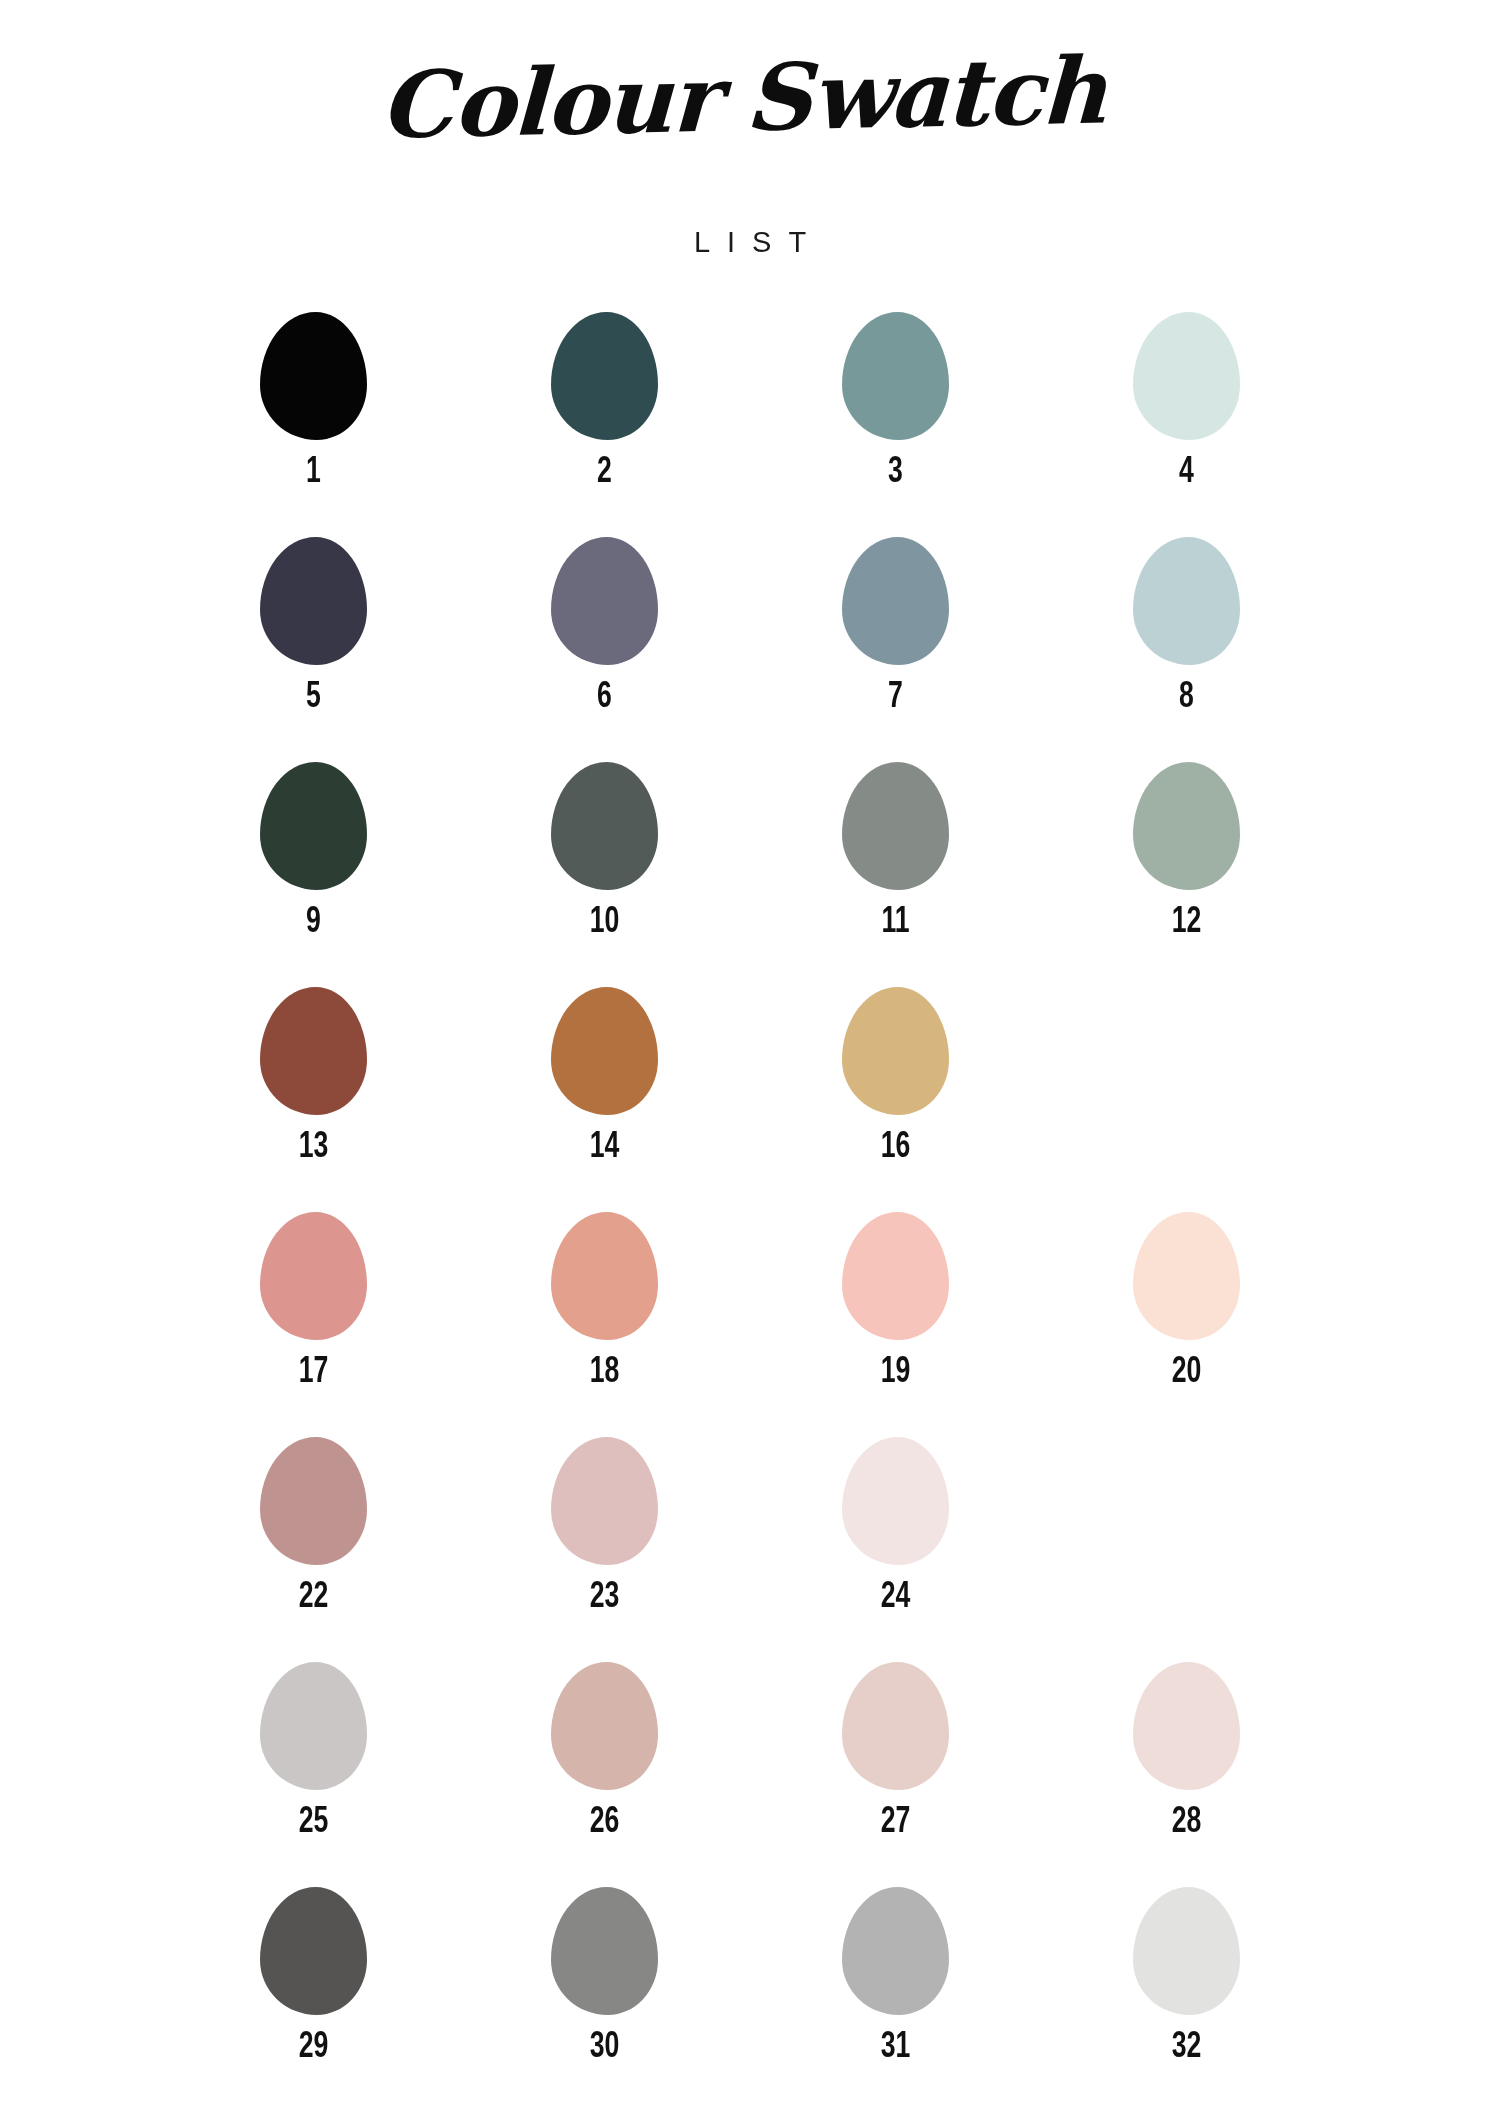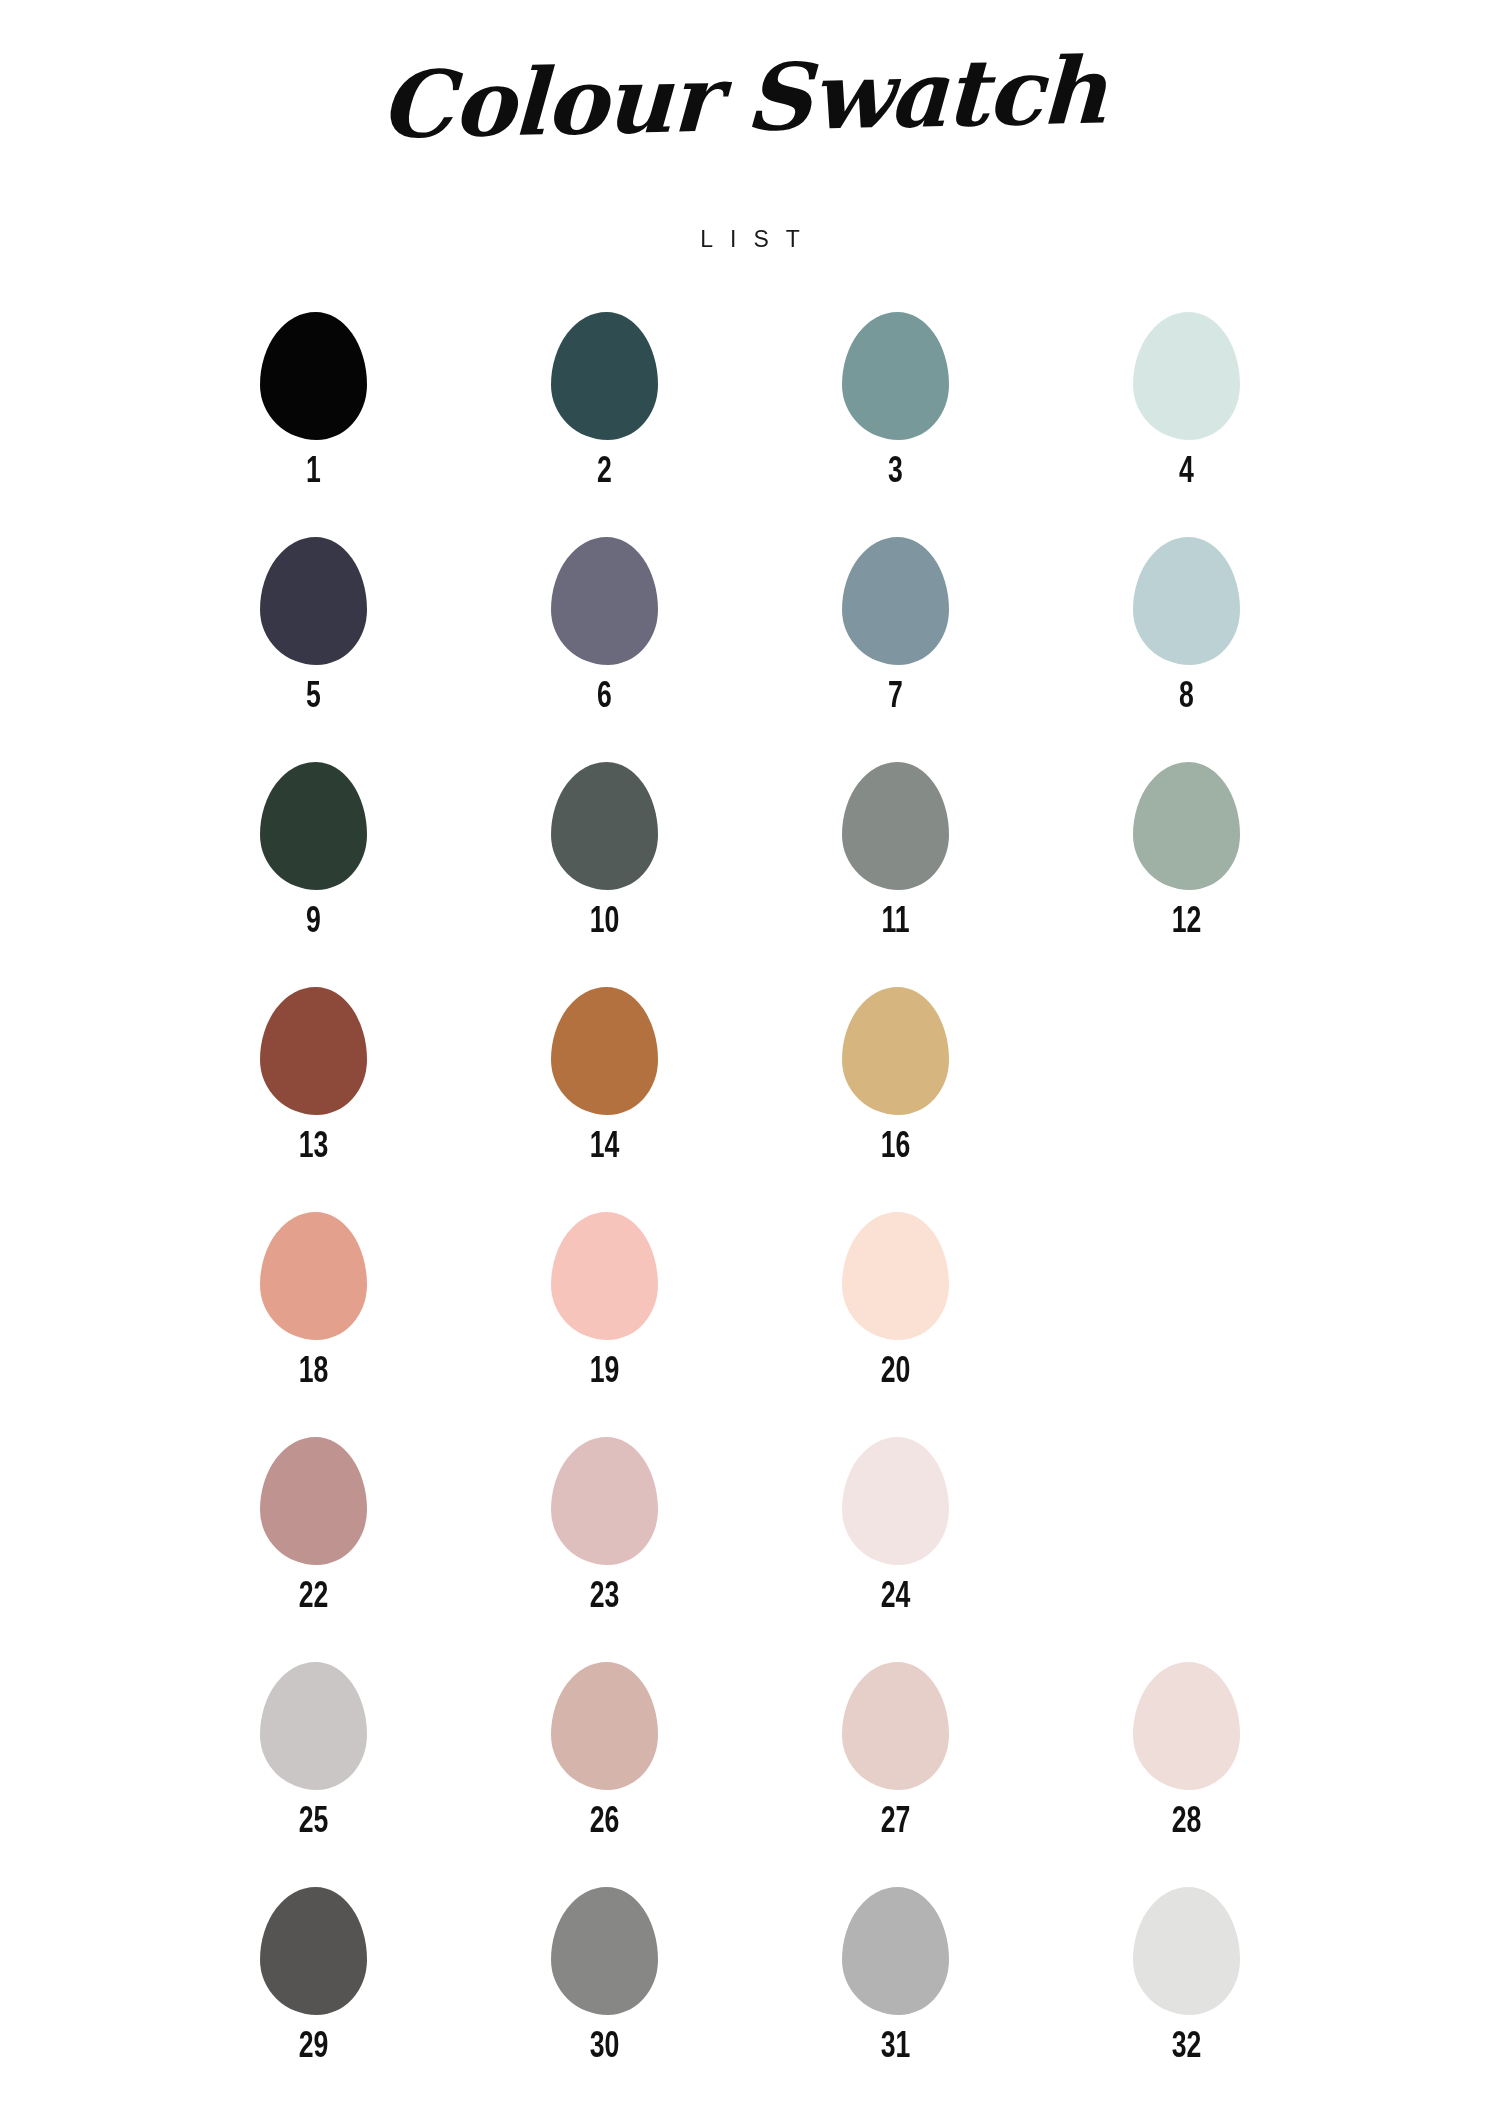--- a/index.html
+++ b/index.html
@@ -51,21 +51,21 @@
     color: #0d0d0d;
     transform: skewX(-6deg) rotate(-1.2deg);
     transform-origin: center center;
     white-space: nowrap;
   }
 
   .subtitle {
     margin-top: 14px;
     font-family: "Liberation Sans", sans-serif;
     font-weight: 400;
-    font-size: 23px;
+    font-size: 29px;
     letter-spacing: 17px;
     text-indent: 17px;
     color: #1a1a1a;
   }
 
   
   .grid {
     position: absolute;
     left: 168px;
     top: 312px;
@@ -179,20 +179,24 @@
           <div class="swatch" style="background: rgb(179, 113, 63);"></div>
           <div class="num">14</div>
         </div>
         <div class="cell">
           <div class="swatch" style="background: rgb(214, 181, 127);"></div>
           <div class="num">16</div>
         </div>
       </div>
       <div class="row">
         <div class="cell">
+          <div class="swatch" style="background: rgb(221, 149, 144);"></div>
+          <div class="num">17</div>
+        </div>
+        <div class="cell">
           <div class="swatch" style="background: rgb(227, 160, 140);"></div>
           <div class="num">18</div>
         </div>
         <div class="cell">
           <div class="swatch" style="background: rgb(247, 196, 187);"></div>
           <div class="num">19</div>
         </div>
         <div class="cell">
           <div class="swatch" style="background: rgb(251, 225, 212);"></div>
           <div class="num">20</div>

